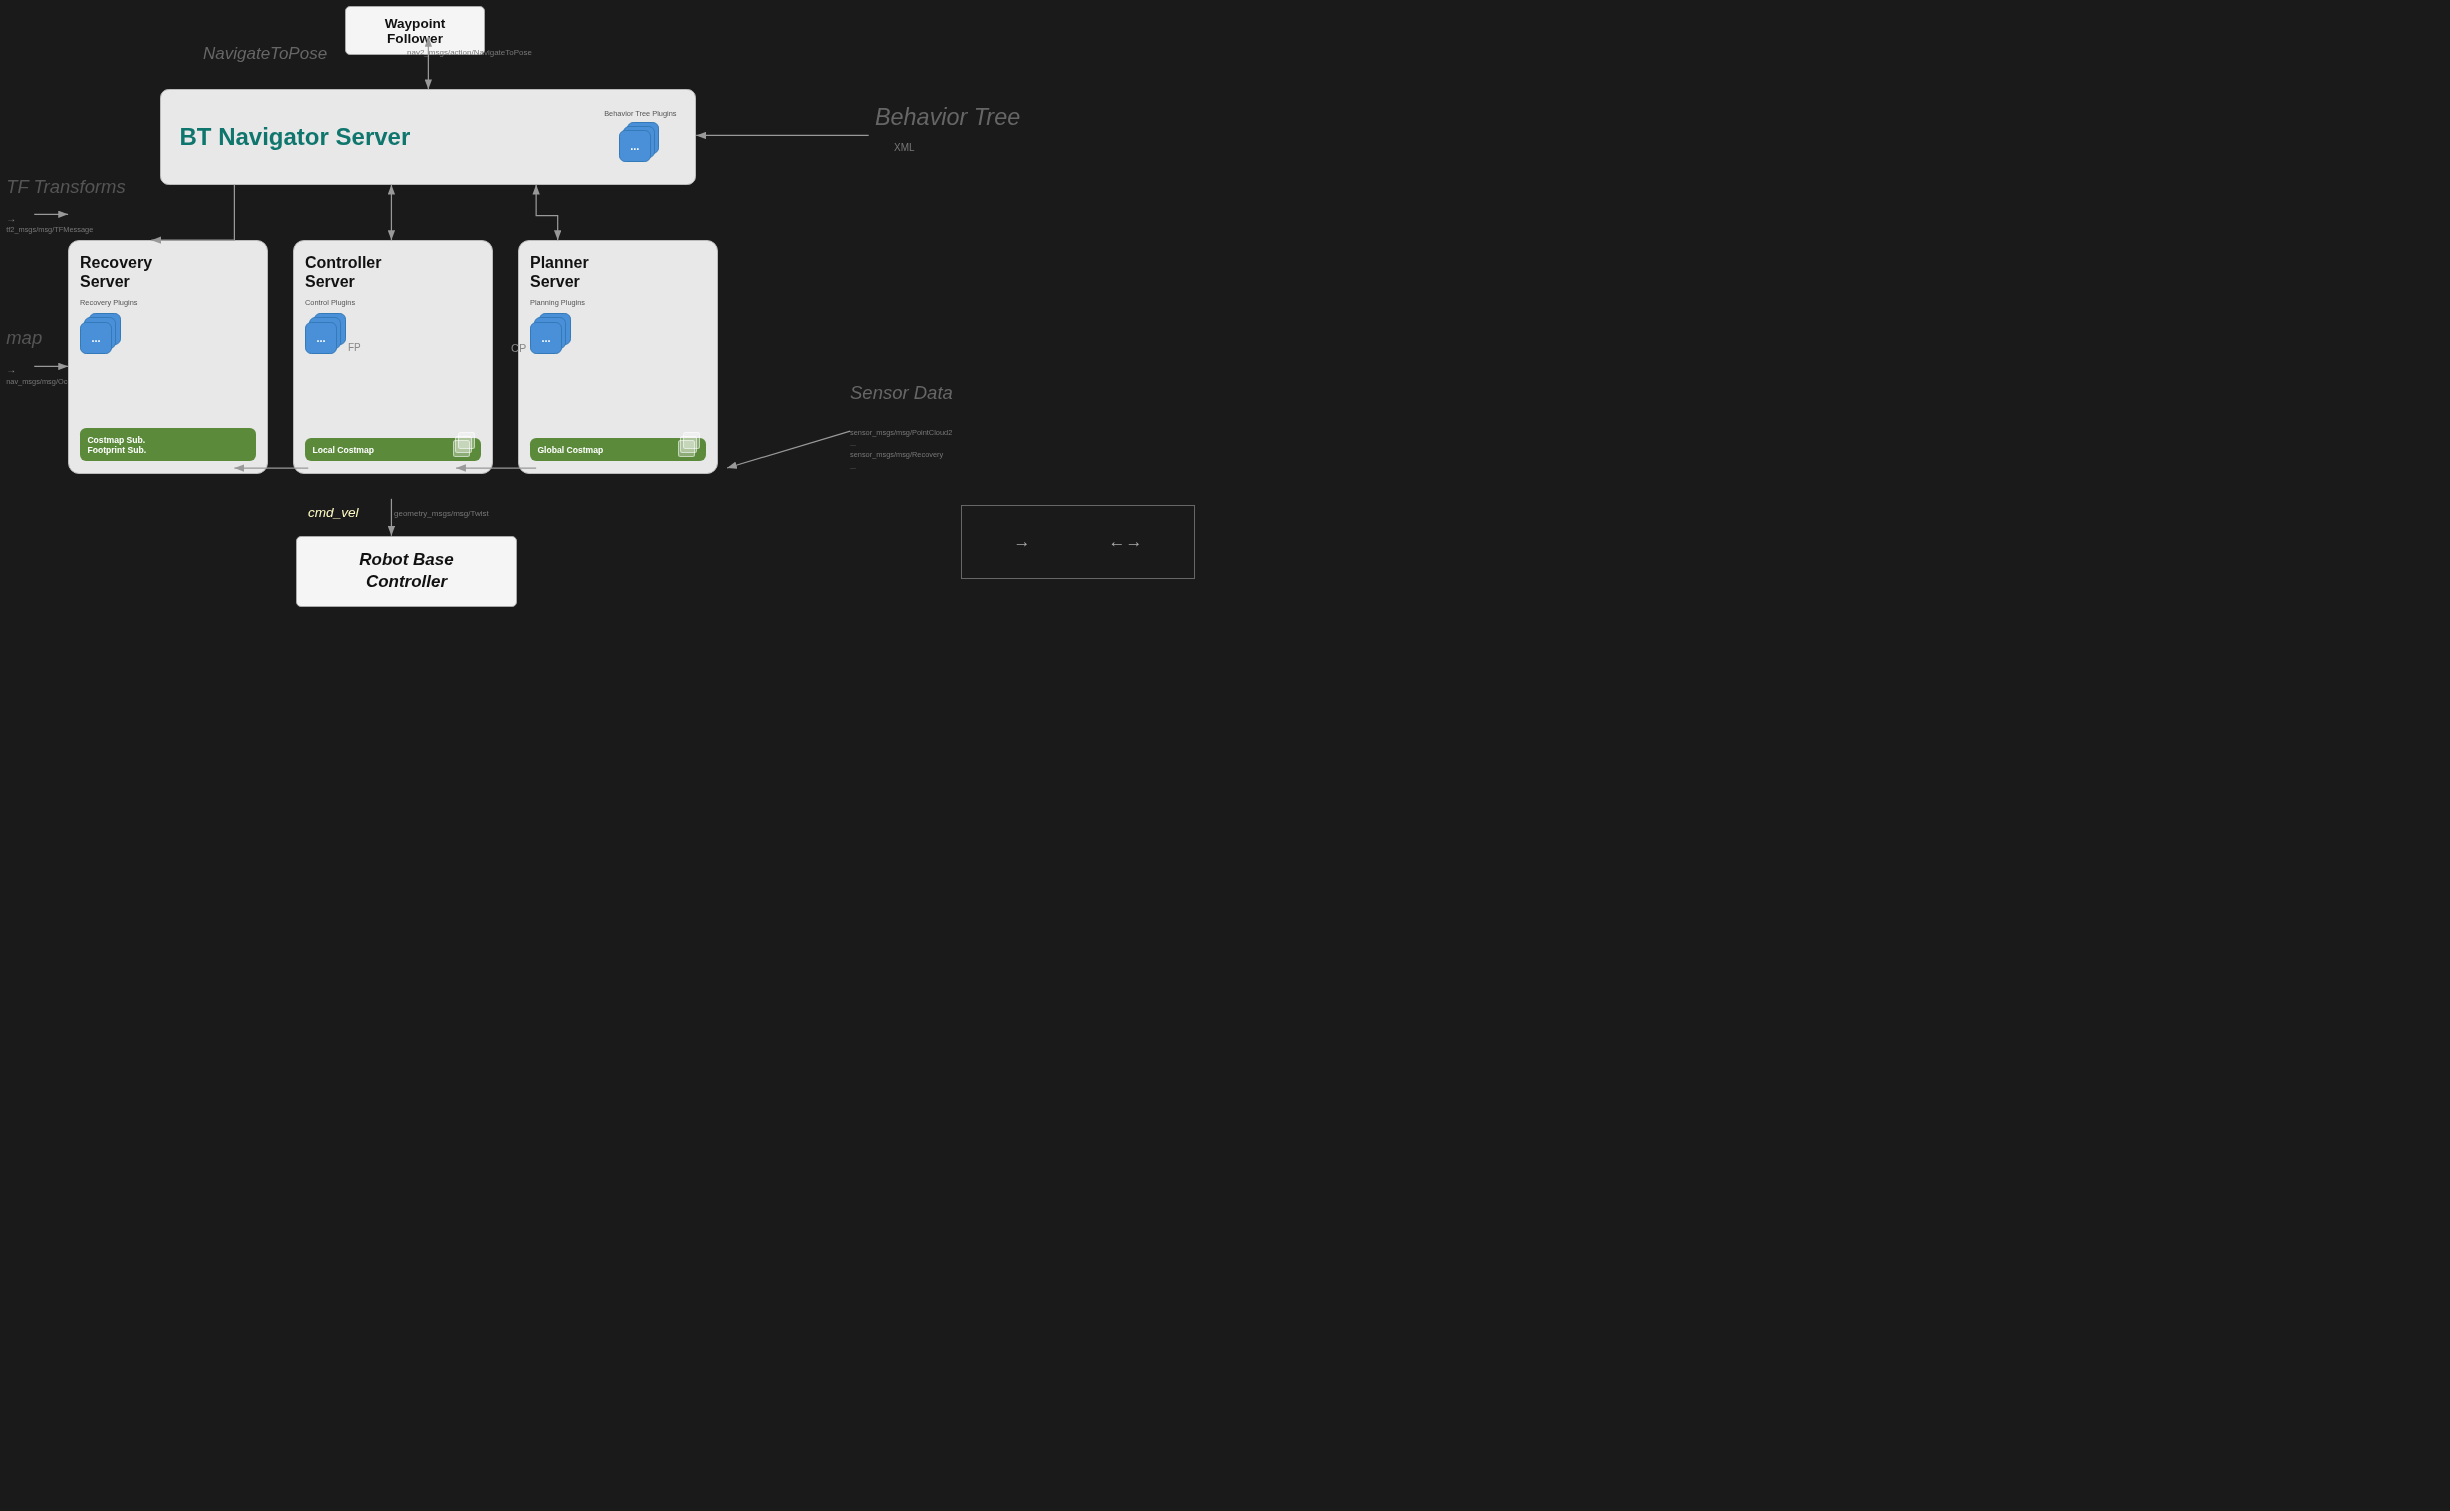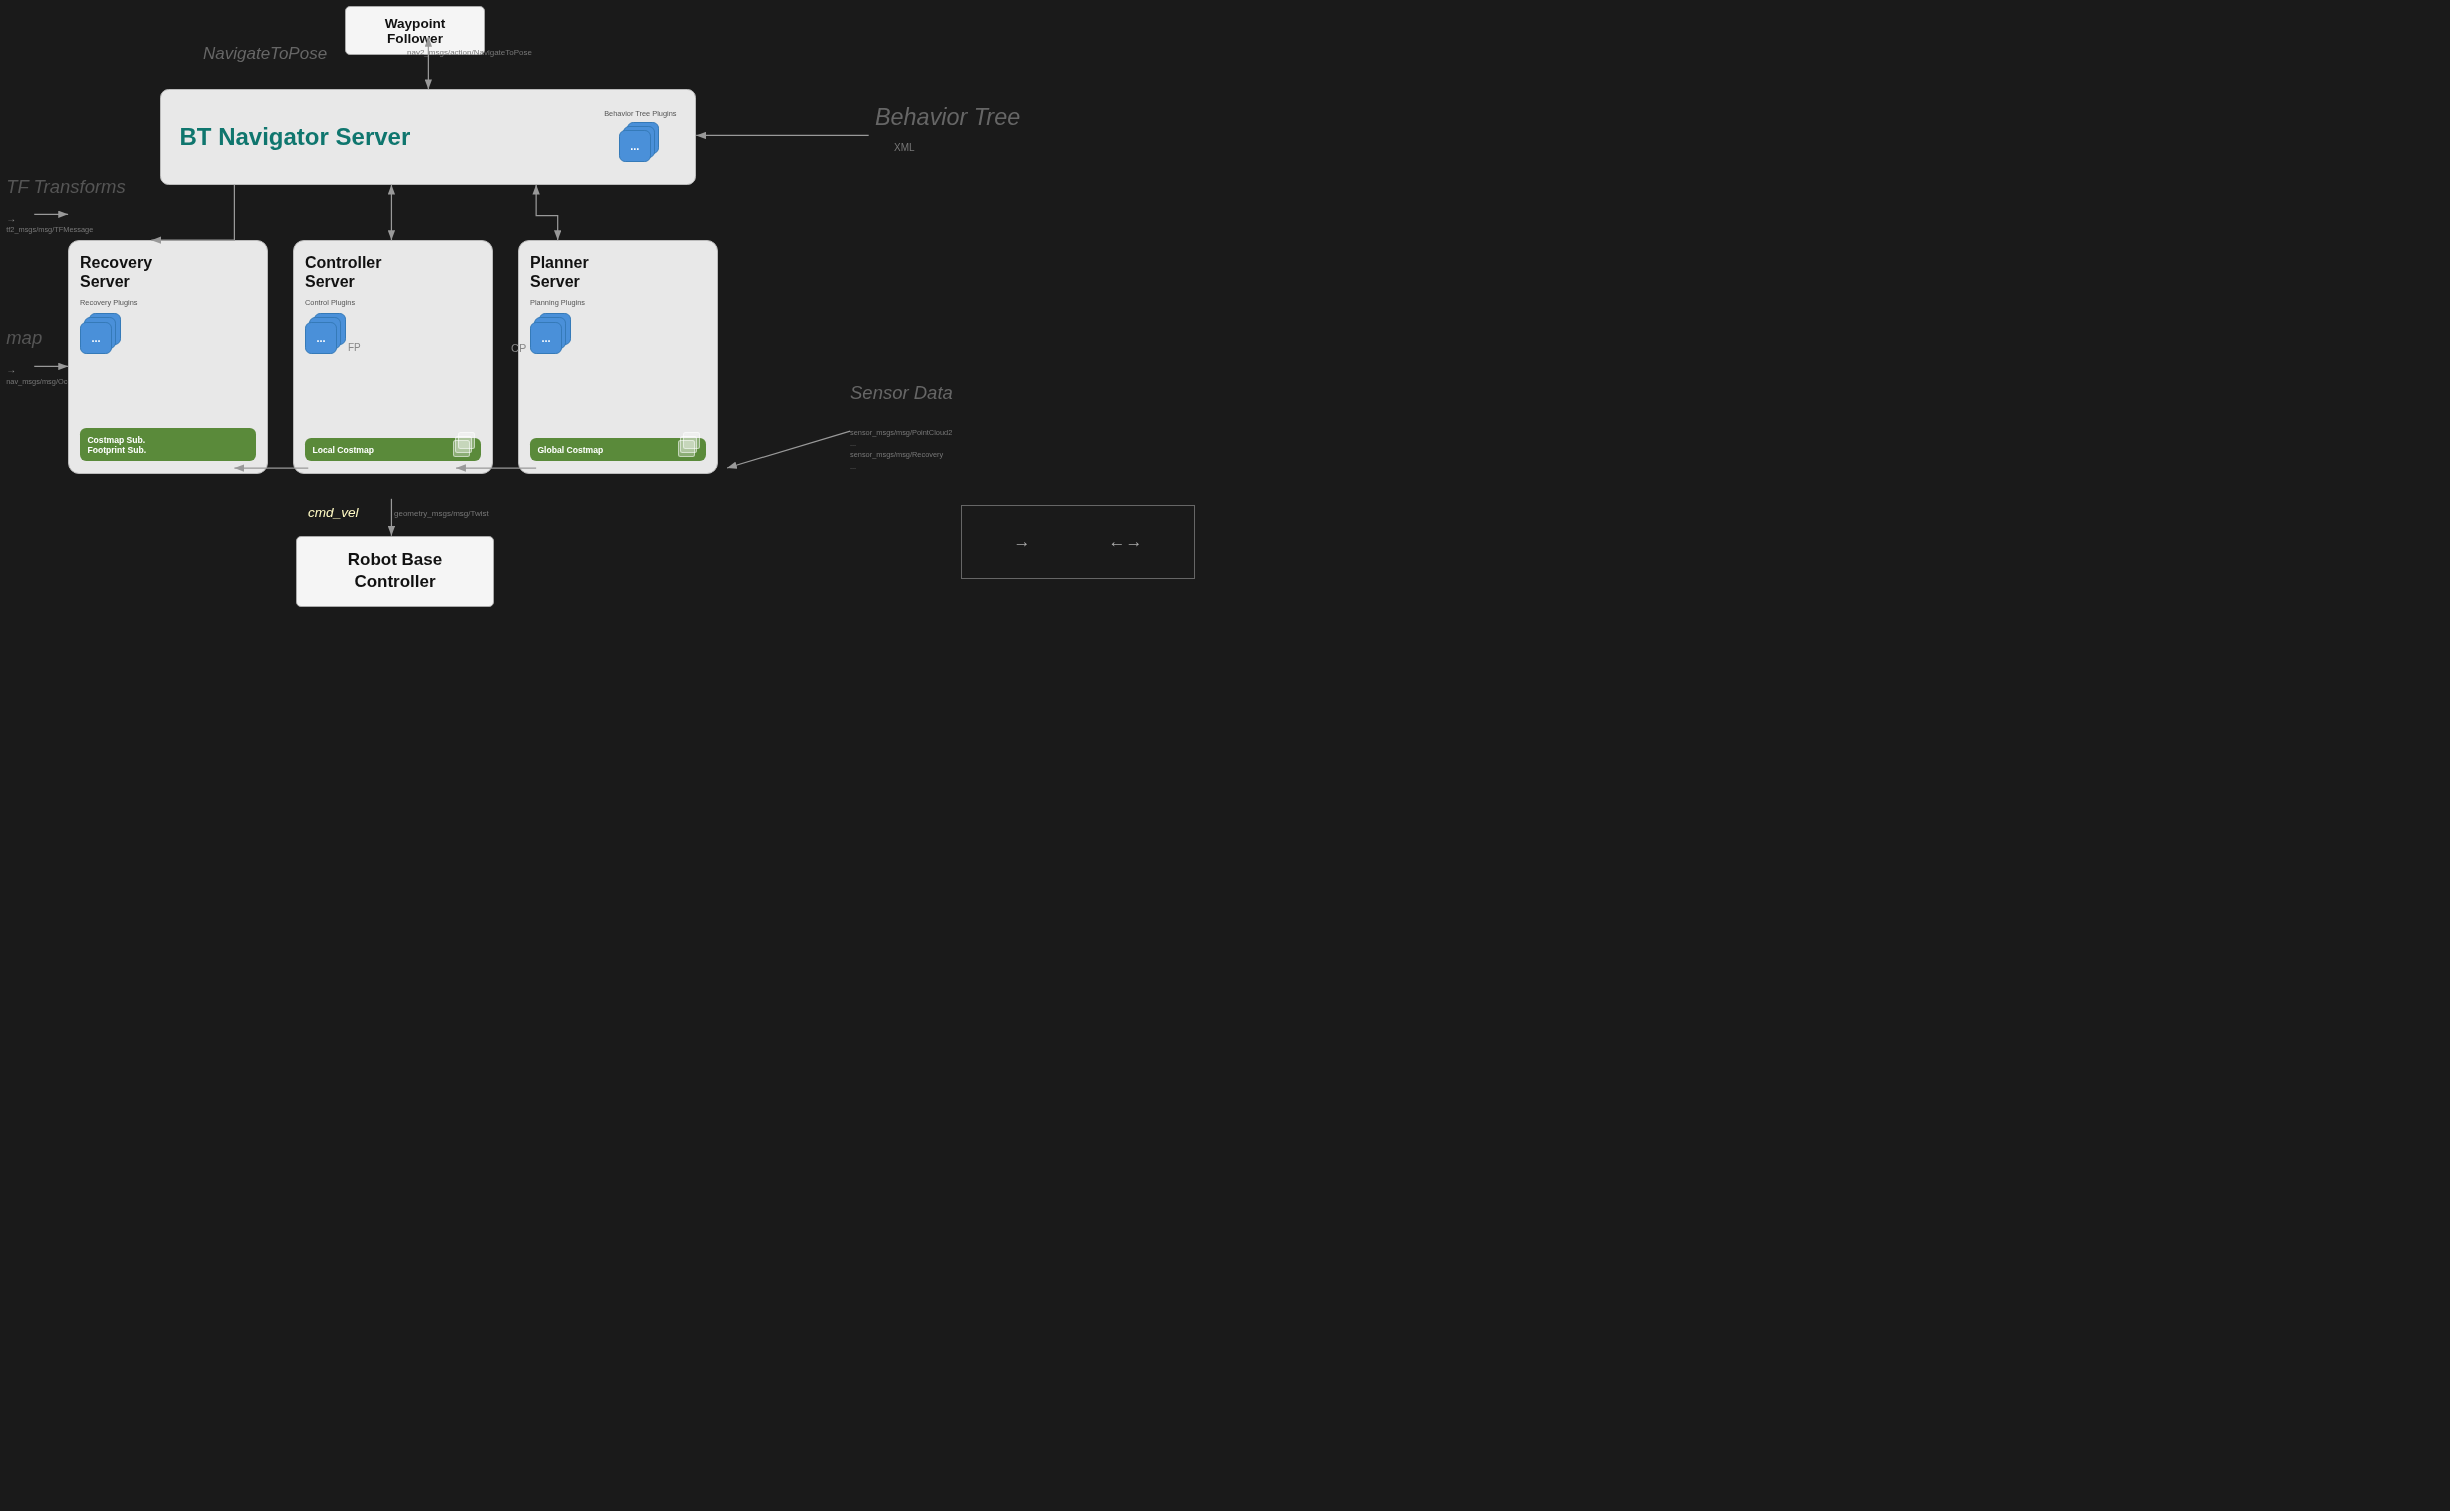--- a/index.html
+++ b/index.html
@@ -325,30 +325,31 @@
       left: 394px;
       color: #777;
       font-size: 8px;
     }
 
     
     .robot-base-box {
       position: absolute;
       top: 536px;
       left: 296px;
-      width: 198px;
+      width: 221px;
       padding: 12.3px 15px;
       background: #f5f5f5;
       border: 1.2px solid #aaa;
       border-radius: 5px;
       text-align: center;
       font-size: 17px;
       font-weight: bold;
       color: #111;
       line-height: 1.3;
+      font-style: italic;
     }
 
     
     .legend-box {
       position: absolute;
       top: 505px;
       left: 961px;
       width: 234px;
       height: 74px;
       border: 1.2px solid #666;

